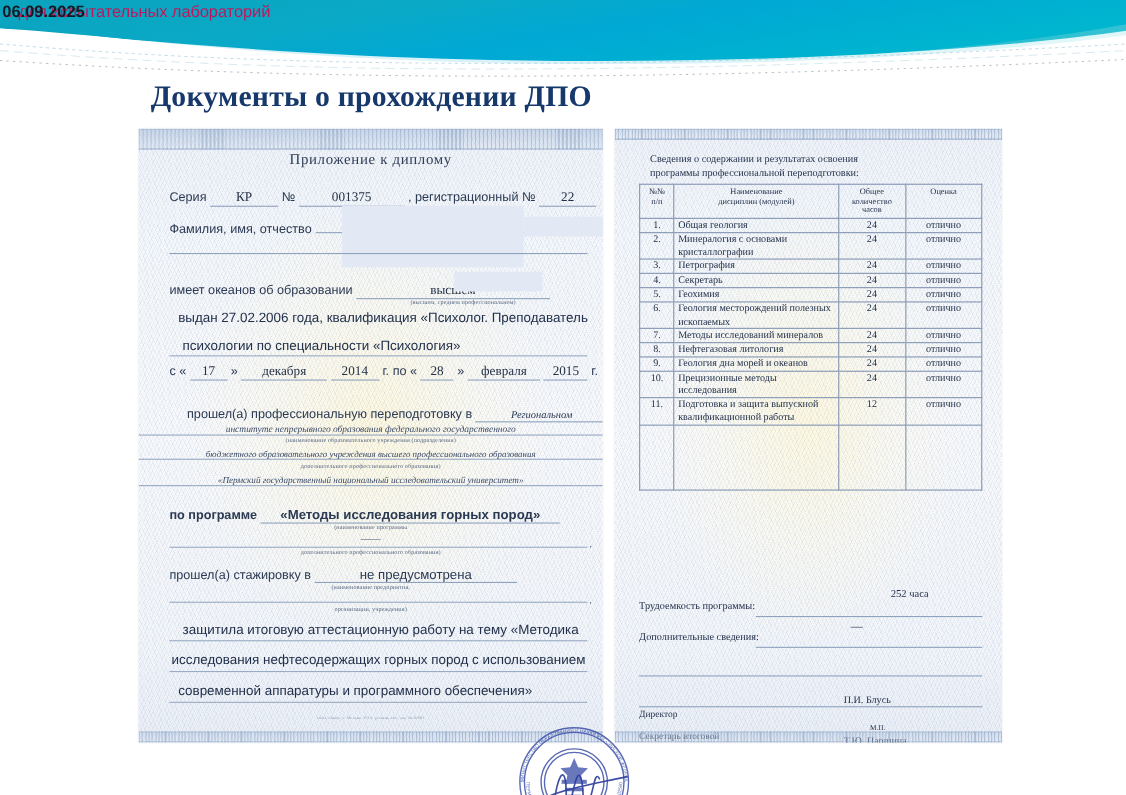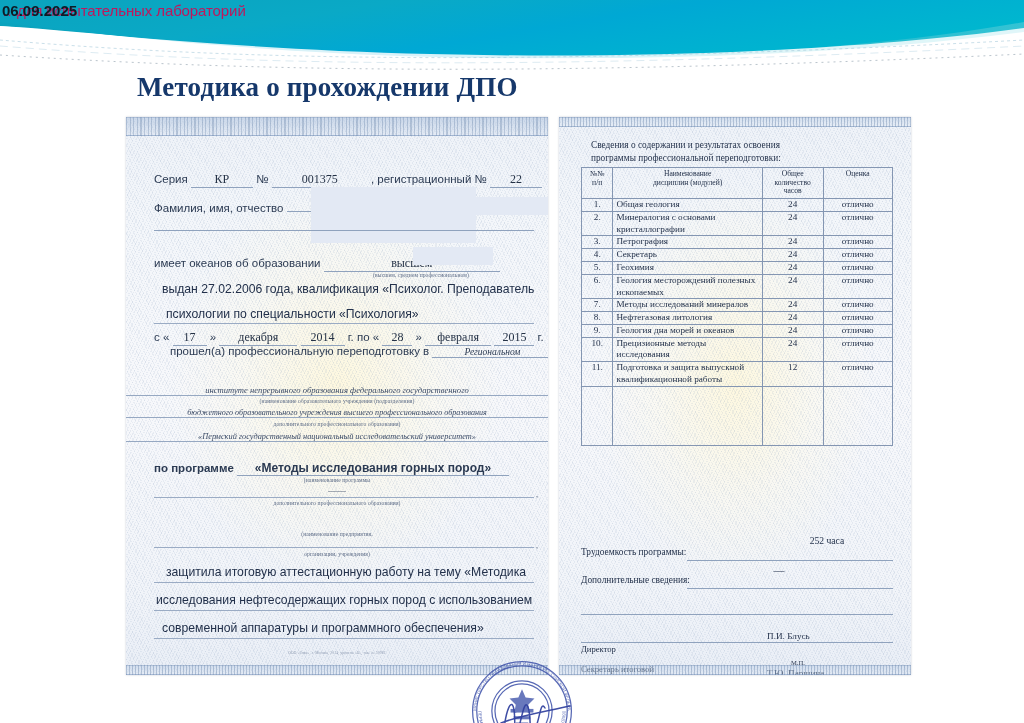--- a/index.html
+++ b/index.html
@@ -182,30 +182,31 @@
     <path d="M0,0 H1024 V22 C870,50 640,64 400,56 C240,50 110,36 0,22 Z" fill="url(#gteal)"></path>
     <path d="M0,26 C120,36 260,50 430,54 C660,60 880,48 1024,28 L1024,38 C880,58 660,70 430,64 C260,60 120,46 0,36 Z" fill="#ffffff" opacity="0.85"></path>
     <path d="M0,40 C190,56 470,70 1024,40" stroke="#9fc6d8" stroke-width="0.7" fill="none" stroke-dasharray="3 3" opacity="0.8"></path>
     <path d="M0,46 C200,62 480,74 1024,46" stroke="#b9d6e4" stroke-width="0.7" fill="none" stroke-dasharray="8 5" opacity="0.7"></path>
     <path d="M0,55 C230,70 520,78 1024,54" stroke="#2b4a63" stroke-width="0.6" fill="none" stroke-dasharray="2 4" opacity="0.55"></path>
   </svg>
   <div class="banner-text">…для испытательных лабораторий</div>
   <div class="banner-date">06.09.2025</div>
 </div>
 
-<div class="slide-title">Методика о прохождении ДПО</div>
+<div class="slide-title">Документы о прохождении ДПО</div>
 
 <div class="docs">
 
   <div class="doc doc-left">
     <div class="band band-top"></div>
     <div class="band band-bottom band-thin"></div>
 
     <div class="doc-inner">
 
+      <div class="ld ld-title">Приложение к диплому</div>
 
       <div class="row" style="top:55px;">
         <span>Серия</span>
         <span class="ul hand" style="width:62px;font-size:12px;">КР</span>
         <span>№</span>
         <span class="ul hand" style="width:96px;font-size:12px;">001375</span>
         <span>, регистрационный №</span>
         <span class="ul hand" style="width:52px;font-size:12px;">22</span>
       </div>
 
@@ -235,21 +236,21 @@
         <span class="ul hand" style="width:78px;font-size:12px;">декабря</span>
         <span class="ul hand" style="width:44px;font-size:12px;">2014</span>
         <span>г. по «</span>
         <span class="ul hand" style="width:30px;font-size:12px;">28</span>
         <span>»</span>
         <span class="ul hand" style="width:66px;font-size:12px;">февраля</span>
         <span class="ul hand" style="width:40px;font-size:12px;">2015</span>
         <span>г.</span>
       </div>
 
-      <div class="row" style="top:228px;padding-left:16px;">
+      <div class="row" style="top:254px;padding-left:16px;">
         <span>прошел(а) профессиональную переподготовку в</span>
         <span class="ul" style="width:120px;">
           <span style="font-family:'Liberation Serif',serif;font-style:italic;font-size:9.5px;">Региональном</span>
         </span>
       </div>
 
       <div class="ital ital-line" style="top:268px;padding:0 22px;">институте непрерывного образования федерального государственного</div>
       <div class="caption" style="left:0;right:0;top:281px;">(наименование образовательного учреждения (подразделения)</div>
 
       <div class="ital ital-line" style="top:291px;padding:0 10px;font-size:8.1px;">бюджетного образовательного учреждения высшего профессионального образования</div>
@@ -263,20 +264,26 @@
           <span style="font-size:12px;">«Методы исследования горных пород»</span>
         </span>
       </div>
       <div class="caption" style="left:0;right:0;top:360px;">(наименование программы</div>
 
       <div style="position:absolute;left:0;right:0;top:368px;text-align:center;font-size:9px;color:#3c4b66;font-family:'Liberation Serif',serif;">——</div>
       <div style="position:absolute;left:28px;top:380px;width:380px;border-bottom:.8px solid #9aabc4;"></div>
       <div style="position:absolute;left:410px;top:373px;font-size:8px;color:#4a5a76;font-family:'Liberation Serif',serif;">,</div>
       <div class="caption" style="left:0;right:0;top:383px;">дополнительного  профессионального образования)</div>
 
+      <div class="row" style="top:398px;">
+        <span>прошел(а) стажировку в</span>
+        <span class="ul" style="width:184px;">
+          <span style="font-size:12px;">не предусмотрена</span>
+        </span>
+      </div>
       <div class="caption" style="left:0;right:0;top:414px;">(наименование предприятия,</div>
       <div style="position:absolute;left:28px;top:430px;width:380px;border-bottom:.8px solid #9aabc4;"></div>
       <div style="position:absolute;left:410px;top:424px;font-size:8px;color:#4a5a76;font-family:'Liberation Serif',serif;">,</div>
       <div class="caption" style="left:0;right:0;top:434px;">организации, учреждения)</div>
 
       <div class="bigline" style="left:40px;top:448px;">защитила итоговую аттестационную работу на тему «Методика</div>
       <div style="position:absolute;left:28px;top:465px;width:380px;border-bottom:.8px solid #9aabc4;"></div>
       <div class="bigline" style="left:30px;top:476px;">исследования нефтесодержащих горных пород с использованием</div>
       <div style="position:absolute;left:28px;top:493px;width:380px;border-bottom:.8px solid #9aabc4;"></div>
       <div class="bigline" style="left:36px;top:504px;">современной аппаратуры и программного обеспечения»</div>

